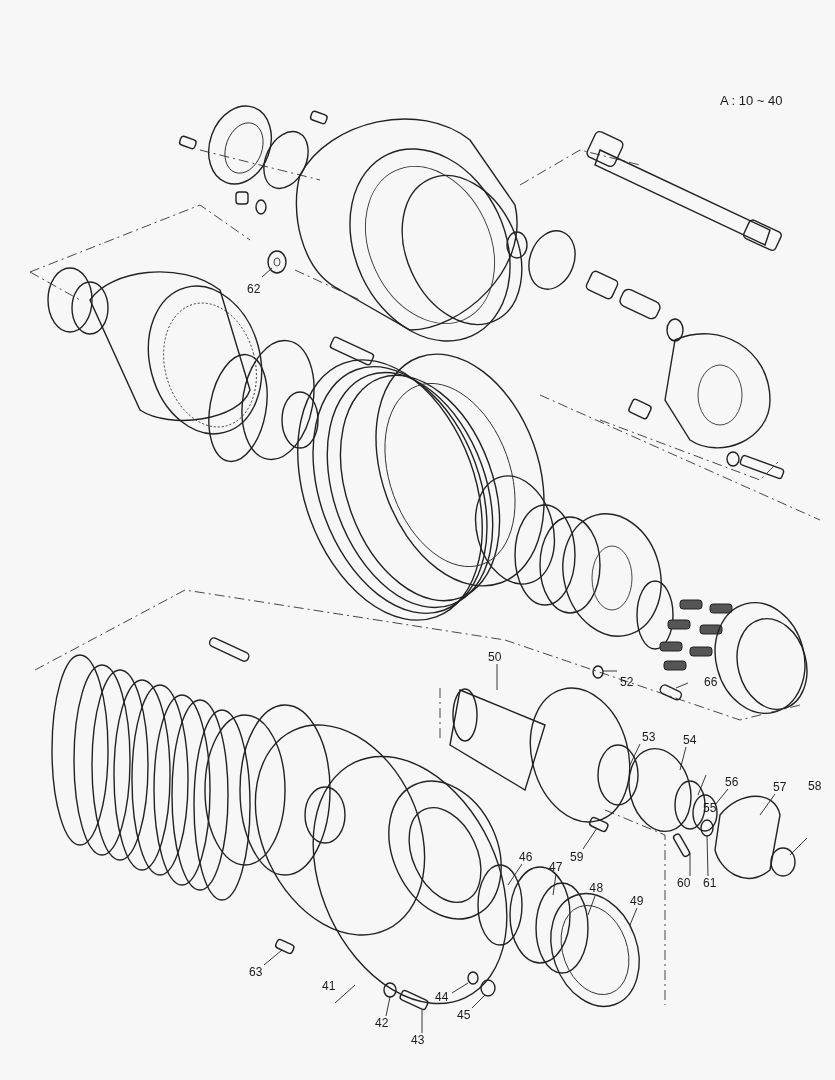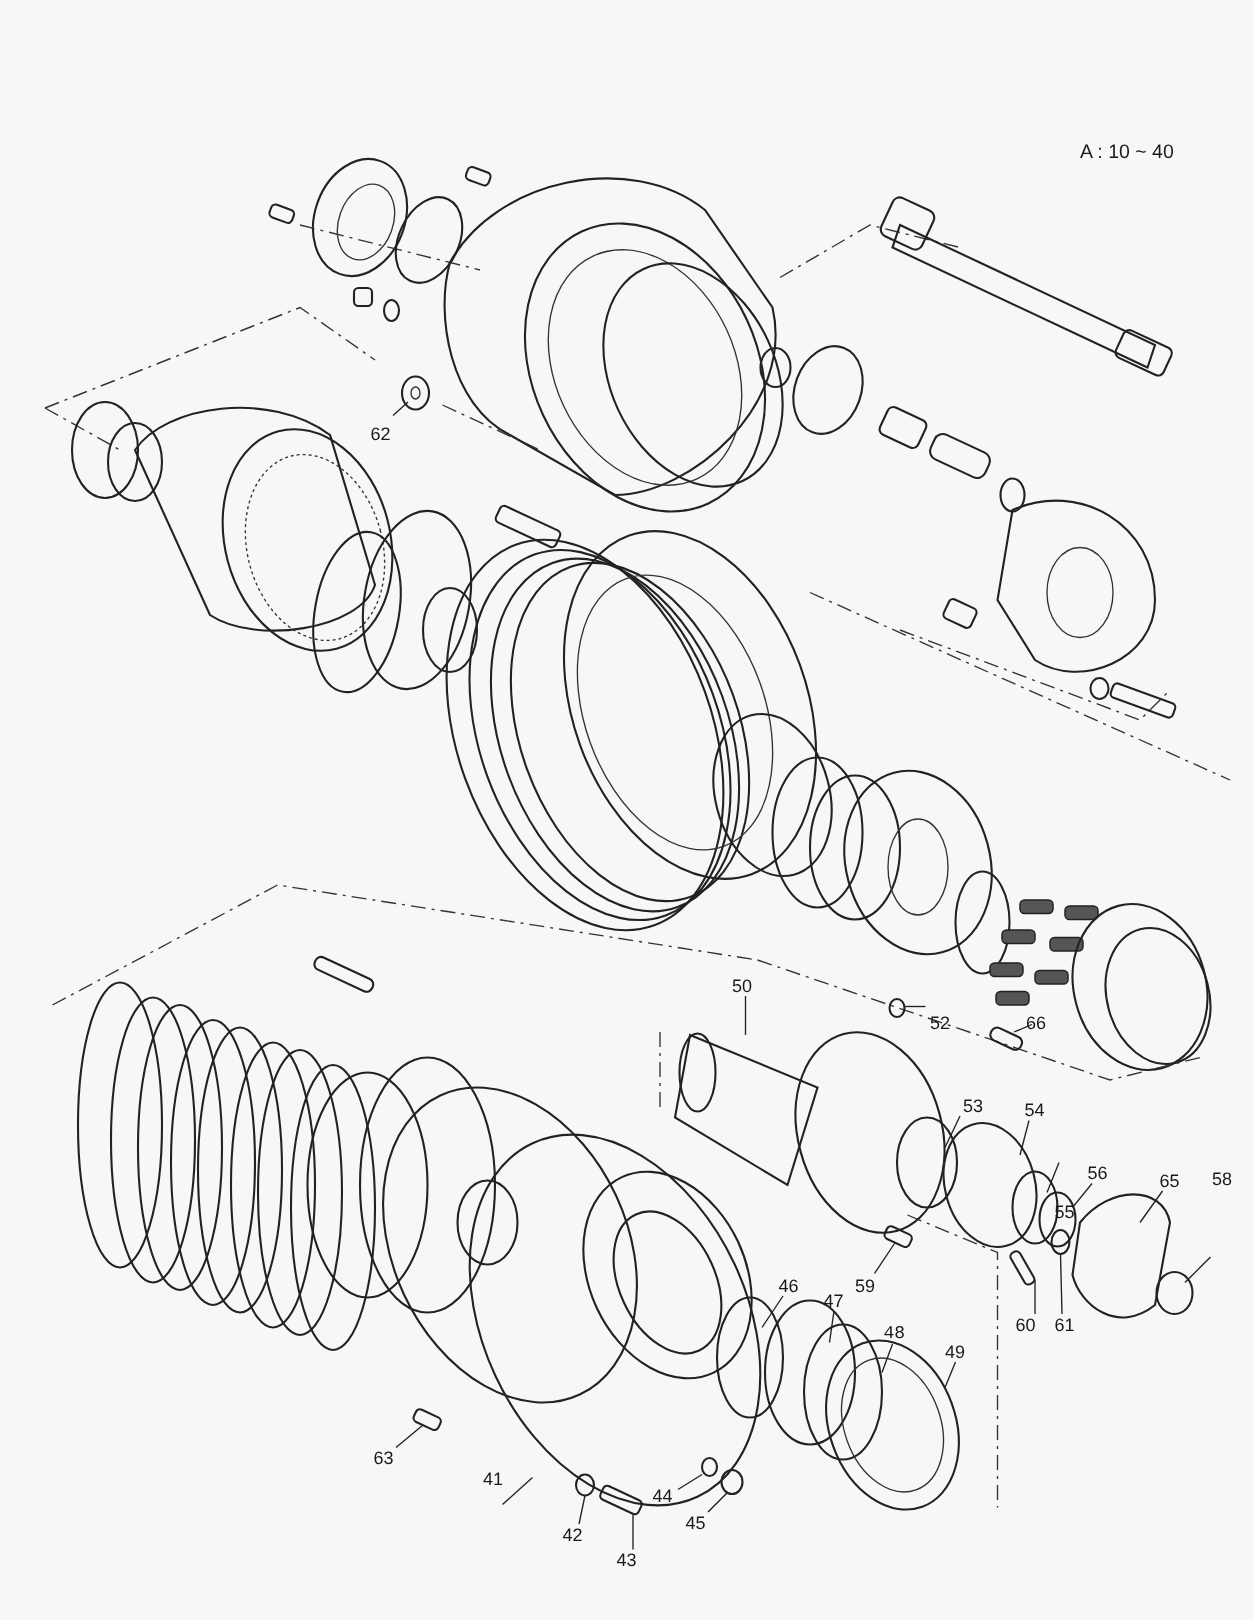--- a/index.html
+++ b/index.html
@@ -187,26 +187,26 @@
       <line class="leader" x1="472" y1="1008" x2="485" y2="995"></line>
       <line class="leader" x1="422" y1="1033" x2="422" y2="1010"></line>
     </g>
   </svg>
 
   <div class="note" style="left:720px;top:93px;">A : 10 ~ 40</div>
 
   <span class="lbl" style="left:247px;top:283px;">62</span>
   <span class="lbl" style="left:488px;top:651px;">50</span>
   <span class="lbl" style="left:620px;top:664px;margin-top:12px;">52</span>
-  <span class="lbl" style="left:684px;top:676px;">66</span>
+  <span class="lbl" style="left:704px;top:676px;">66</span>
   <span class="lbl" style="left:642px;top:731px;">53</span>
   <span class="lbl" style="left:683px;top:734px;">54</span>
   <span class="lbl" style="left:703px;top:802px;">55</span>
   <span class="lbl" style="left:725px;top:776px;">56</span>
-  <span class="lbl" style="left:773px;top:781px;">65</span>
+  <span class="lbl" style="left:773px;top:781px;">57</span>
   <span class="lbl" style="left:808px;top:780px;">58</span>
   <span class="lbl" style="left:570px;top:851px;">59</span>
   <span class="lbl" style="left:677px;top:877px;">60</span>
   <span class="lbl" style="left:703px;top:877px;">61</span>
   <span class="lbl" style="left:519px;top:851px;">46</span>
   <span class="lbl" style="left:549px;top:861px;">47</span>
   <span class="lbl" style="left:589px;top:883px;font-family:Liberation Mono, monospace;">48</span>
   <span class="lbl" style="left:630px;top:895px;">49</span>
   <span class="lbl" style="left:249px;top:966px;">63</span>
   <span class="lbl" style="left:322px;top:980px;">41</span>

